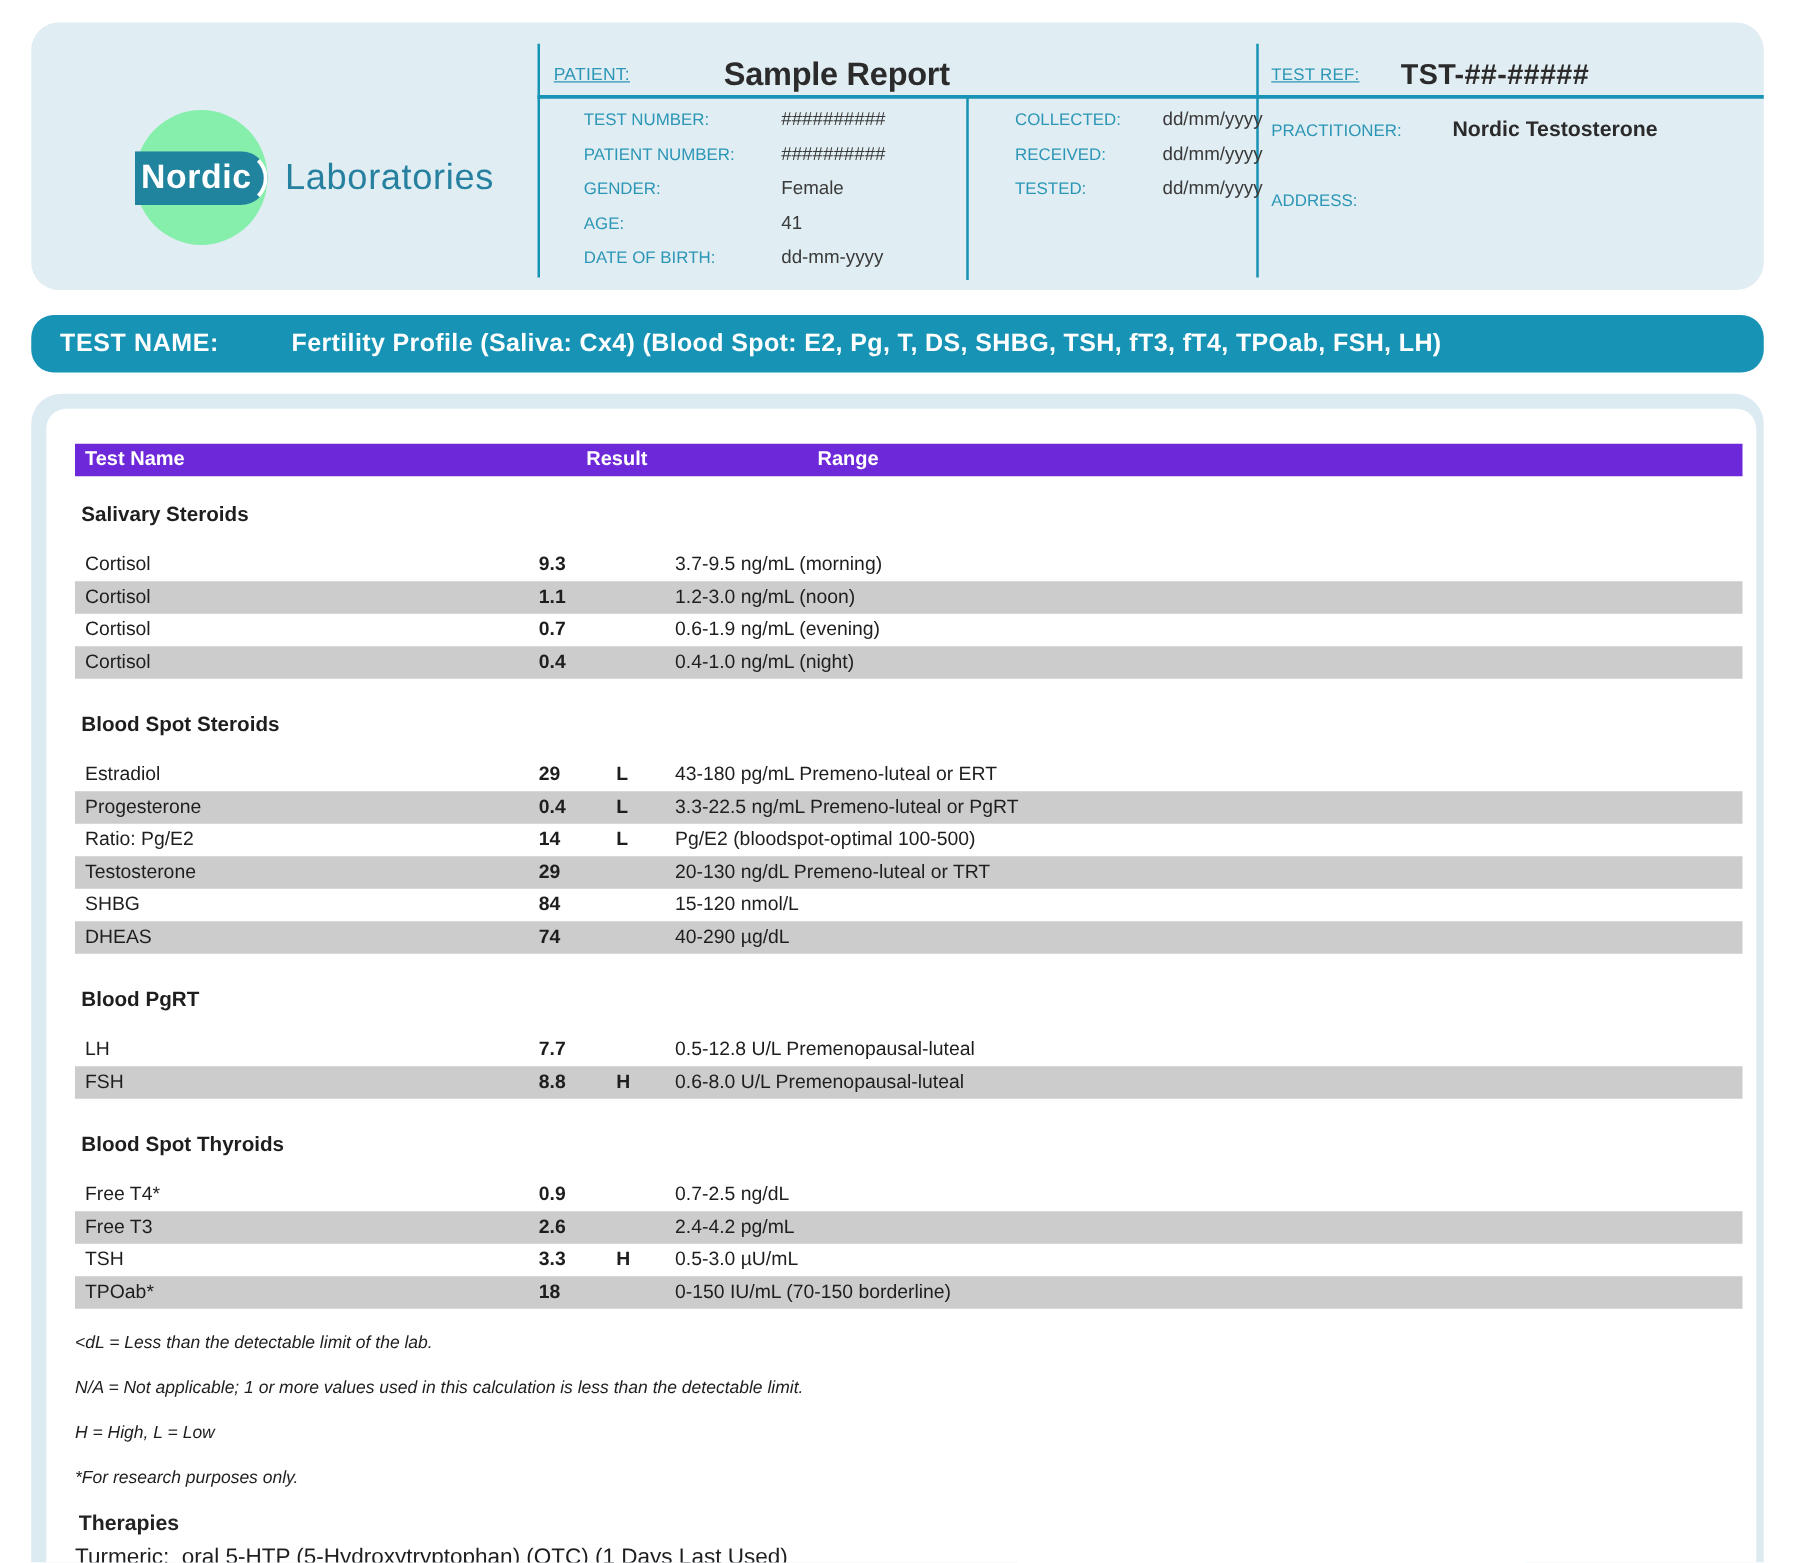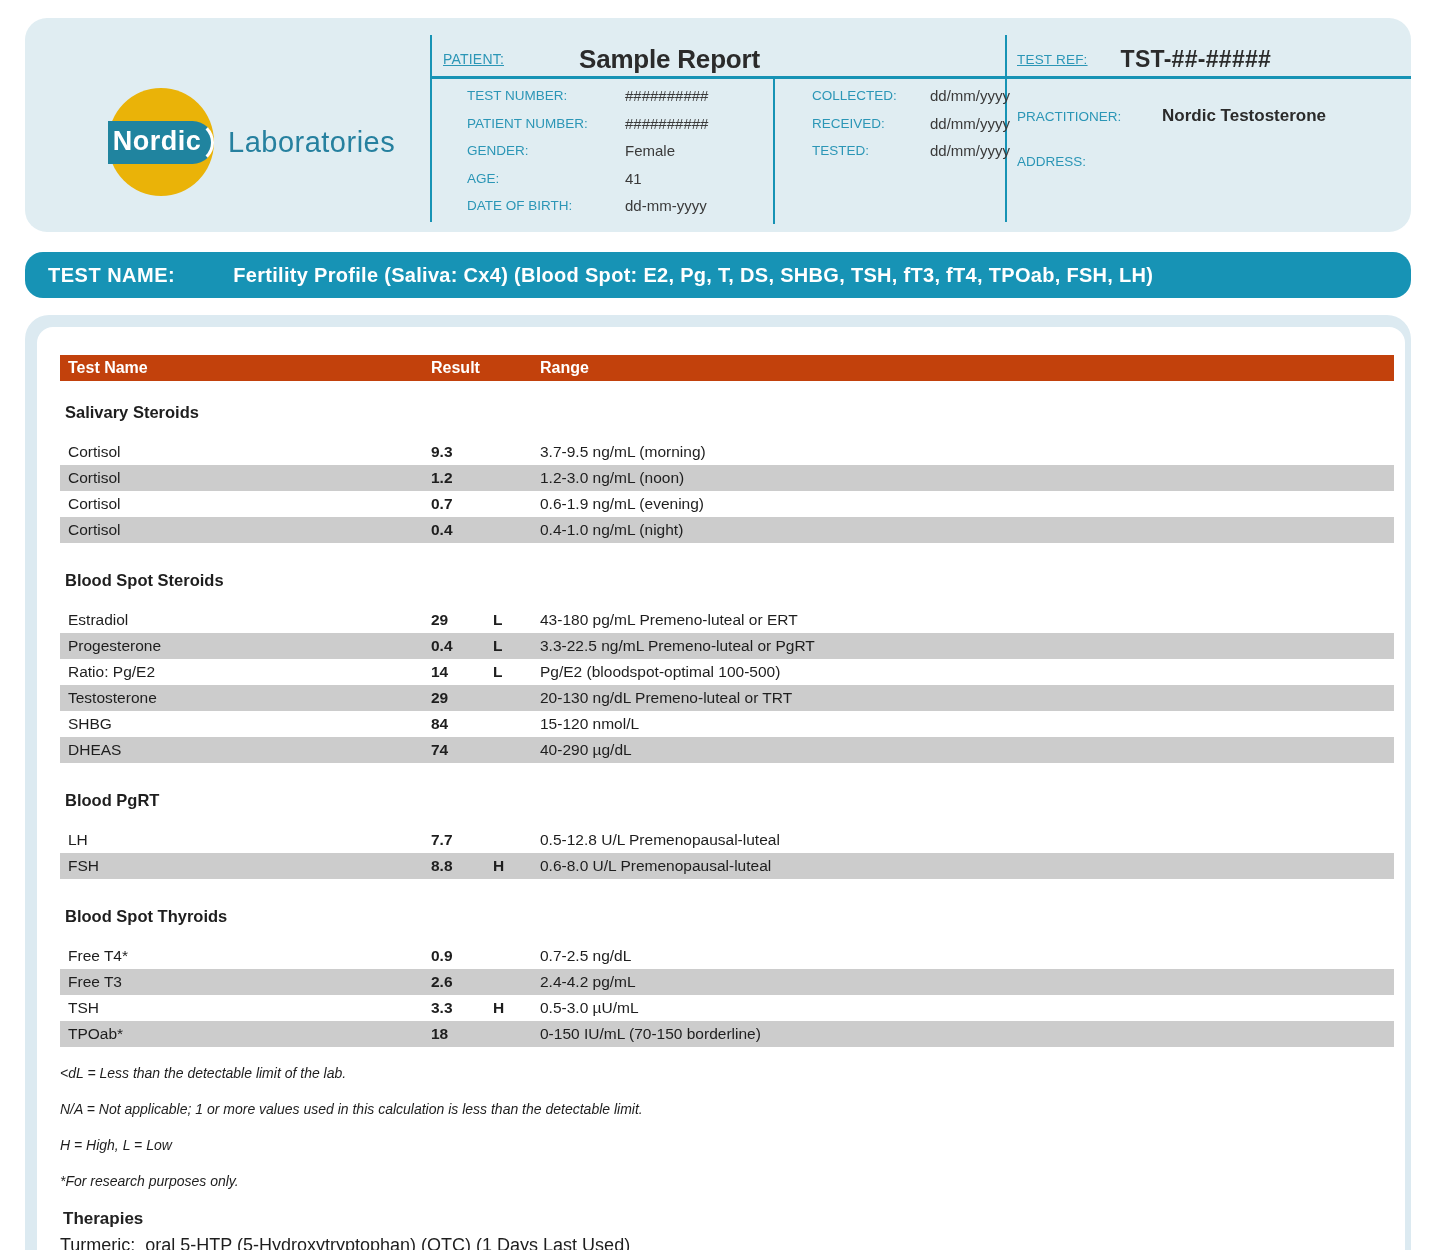--- a/index.html
+++ b/index.html
@@ -8,21 +8,21 @@
     width:1436px; height:1250px; position:relative; overflow:hidden;
     font-family:"Liberation Sans", sans-serif; color:#222;
   }
   
   .header-card {
     position:absolute; left:25px; top:18px; width:1386px; height:214px;
     background:#e0edf2; border-radius:22px;
   }
   .logo-wrap { position:absolute; left:83px; top:70px; display:flex; align-items:center; }
   .logo-circle {
-    width:106px; height:108px; border-radius:50%; background:#eab308;
+    width:106px; height:108px; border-radius:50%; background:#86efac;
     display:flex; align-items:center; justify-content:center;
   }
   .logo-circle span {
     color:#ffffff; font-size:27px; font-weight:600; letter-spacing:0.5px;
     background:#20849f; border:3px solid #ffffff; border-color:transparent #ffffff transparent transparent;
     padding:2px 10px 4px 2px; border-radius:0 22px 22px 0;
   }
   .logo-right { color:#26809f; font-size:29px; letter-spacing:0.5px; margin-left:14px; }
   .vline { position:absolute; width:2px; background:#1793b5; }
   .v1 { left:405px; top:17px; height:187px; }
@@ -37,21 +37,21 @@
   .patient-name { color:#2b2b2b; font-size:26px; font-weight:bold; margin-left:75px; letter-spacing:-0.2px; }
   .info-list { position:absolute; top:64px;margin-left:30px; }
   .info-left { left:412px; width:330px; }
   .info-mid  { left:757px; width:215px; }
   .irow { height:27.5px; display:flex; align-items:center; }
   .info-left .ilbl { width:158px; } .info-mid .ilbl { width:118px; }
   .ilbl { color:#2b96b6; font-size:13.5px; }
   .ival { color:#3a3a3a; font-size:15px; }
   .ref-row { position:absolute; left:992px; top:24px; height:34px; display:flex; align-items:center; }
   .ref-val { color:#2b2b2b; font-size:23px; font-weight:bold; margin-left:33px; letter-spacing:0.3px; }
-  .prac-row { position:absolute; left:992px; top:88px; display:flex; align-items:center; }
+  .prac-row { position:absolute; left:992px; top:76px; display:flex; align-items:center; }
   .prac-row .ilbl { width:145px; }
   .prac-val { color:#2b2b2b; font-size:17px; font-weight:bold; }
   .addr-row { position:absolute; left:992px; top:134px; }
   
   .banner {
     position:absolute; left:25px; top:252px; width:1386px; height:46px;
     background:#1793b5; border-radius:18px; color:#ffffff;
     display:flex; align-items:center; font-weight:bold;
   }
   .banner .b-label { font-size:20px; margin-left:23px; letter-spacing:0.5px; }
@@ -60,22 +60,22 @@
   .content-frame {
     position:absolute; left:25px; top:315px; width:1386px; height:935px;
     background:#dceaf1; border-radius:24px 24px 0 0;
   }
   .white-panel {
     position:absolute; left:12px; top:12px; width:1368px; height:923px;
     background:#ffffff; border-radius:16px 16px 0 0;
   }
   .table-area { position:absolute; left:23px; top:28px; width:1334px; }
   .thead {
-    background:#c2410c; color:#ffffff; height:26px; font-weight:bold; font-size:16px;
-    display:grid; grid-template-columns:371px 62px 47px 1fr; align-items:center;
+    background:#6d28d9; color:#ffffff; height:26px; font-weight:bold; font-size:16px;
+    display:grid; grid-template-columns:371px 62px 47px 1fr; align-items:center;gap:38px;
   }
   .thead .c-name { padding-left:8px; }
   .sec-title { font-size:16.5px; font-weight:bold; color:#1e1e1e; margin:28px 0 17px 5px; }
   .section.first .sec-title { margin-top:22px; }
   .trow {
     display:grid; grid-template-columns:371px 62px 47px 1fr;
     height:26px; align-items:center; font-size:15.5px; color:#1e1e1e;
   }
   .trow.shaded { background:#cccccc; }
   .c-name { padding-left:8px; }
@@ -177,21 +177,21 @@
           <div class="section first">
             <div class="sec-title">Salivary Steroids</div>
             <div class="trow">
               <span class="c-name">Cortisol</span>
               <span class="c-result">9.3</span>
               <span class="c-flag"></span>
               <span class="c-range">3.7-9.5 ng/mL (morning)</span>
             </div>
             <div class="trow shaded">
               <span class="c-name">Cortisol</span>
-              <span class="c-result">1.2</span>
+              <span class="c-result">1.1</span>
               <span class="c-flag"></span>
               <span class="c-range">1.2-3.0 ng/mL (noon)</span>
             </div>
             <div class="trow">
               <span class="c-name">Cortisol</span>
               <span class="c-result">0.7</span>
               <span class="c-flag"></span>
               <span class="c-range">0.6-1.9 ng/mL (evening)</span>
             </div>
             <div class="trow shaded">

